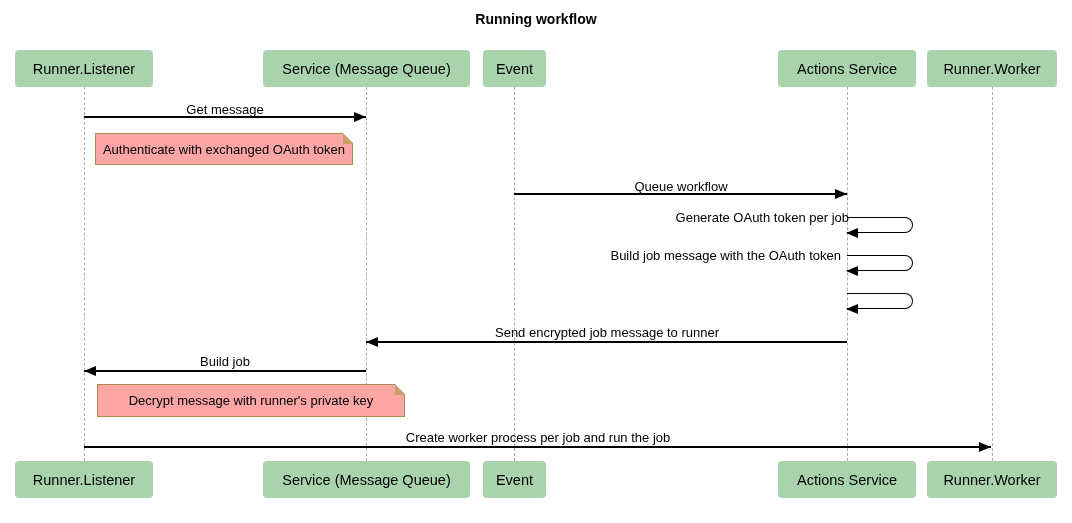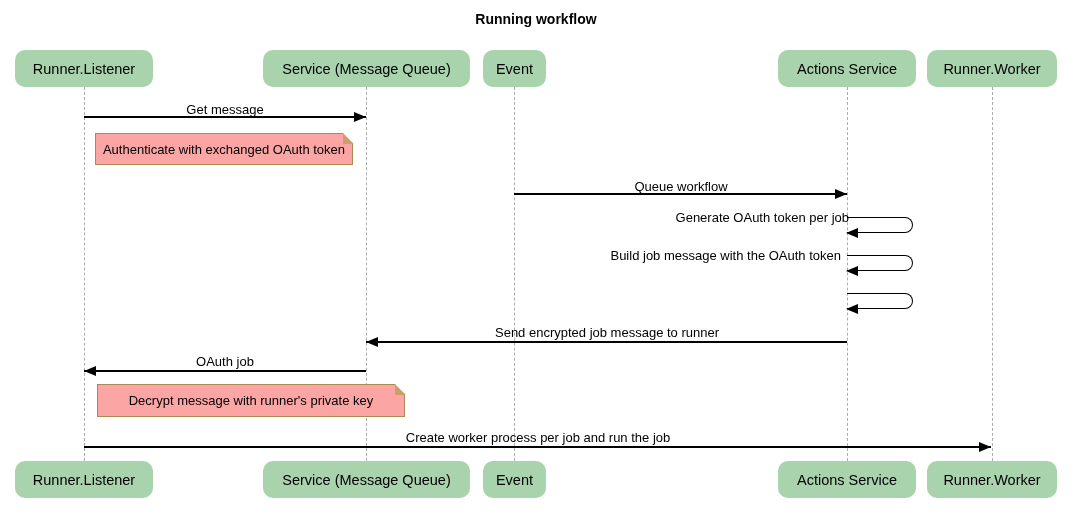--- a/index.html
+++ b/index.html
@@ -24,21 +24,21 @@
     position: absolute;
     top: 87px;
     height: 374px;
     width: 0;
     border-left: 1px dashed #adadad;
   }
   .actor {
     position: absolute;
     height: 37px;
     background: #a9d3ad;
-    border-radius: 10px;
+    border-radius: 4px;
     display: flex;
     align-items: center;
     justify-content: center;
     font-size: 14.5px;
     white-space: nowrap;
   }
   .actor.top { top: 50px; }
   .actor.bottom { top: 461px; }
 
   .msg-label {
@@ -171,21 +171,21 @@
 
   <div class="self-loop" style="left:847px;top:293px">
     <div class="ah"></div>
   </div>
 
   <div class="msg-label" style="left:607px;top:325px">Send encrypted job message to runner</div>
   <div class="msg-line" style="left:366px;top:341px;width:481px">
     <div class="ah ah-left"></div>
   </div>
 
-  <div class="msg-label" style="left:225px;top:354px">OAuth job</div>
+  <div class="msg-label" style="left:225px;top:354px">Build job</div>
   <div class="msg-line" style="left:84px;top:370px;width:282px">
     <div class="ah ah-left"></div>
   </div>
 
   <div class="note" style="left:97px;top:384px;width:308px;height:33px">
     <span>Decrypt message with runner's private key</span>
   </div>
 
   <div class="msg-label" style="left:538px;top:430px">Create worker process per job and run the job</div>
   <div class="msg-line" style="left:84px;top:446px;width:907px">

